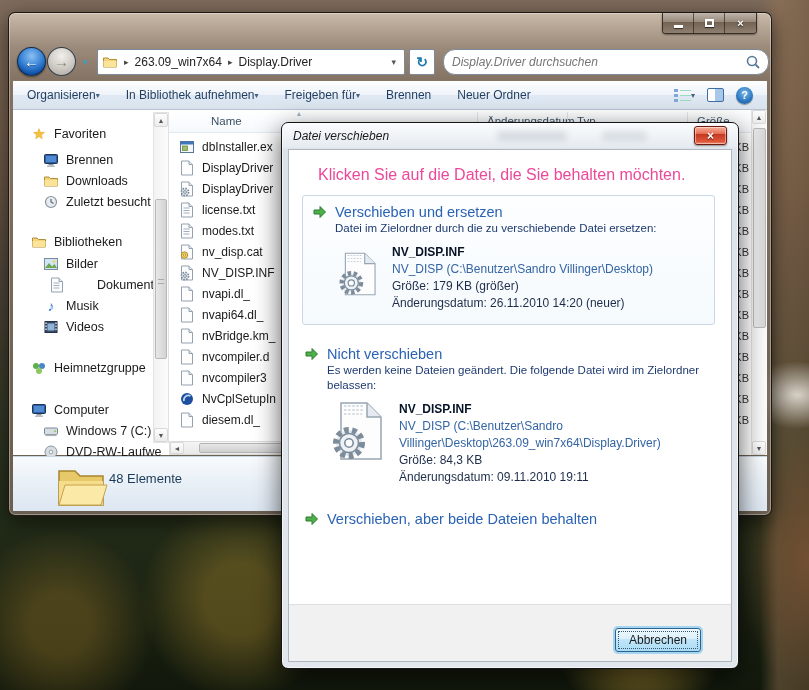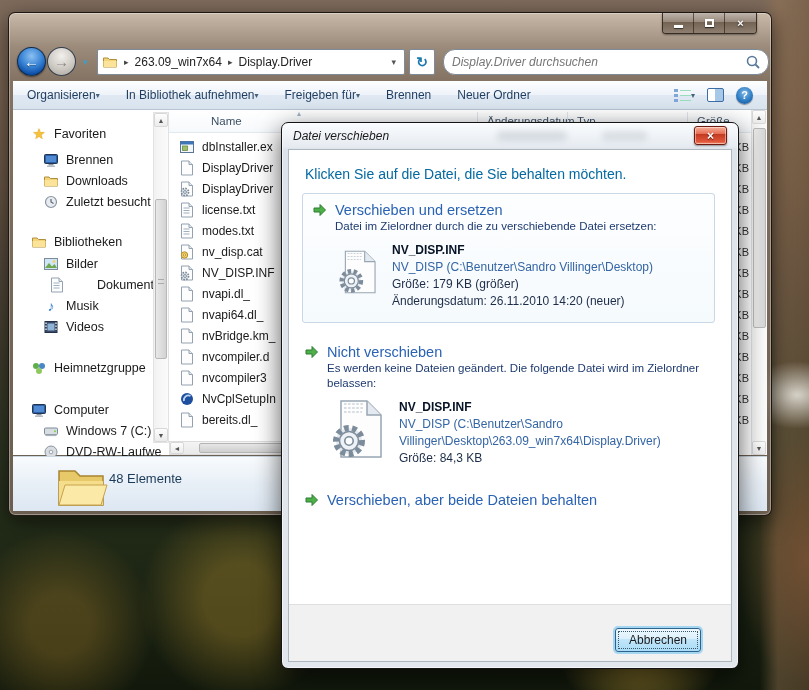--- a/index.html
+++ b/index.html
@@ -98,21 +98,21 @@
   }
   .dlg-titlebar { position:absolute; top:0; left:0; right:0; height:26px; }
   .dlg-title { position:absolute; left:11px; top:6px; font-size:12px; color:#1a1a1a;font-style:italic; }
   .dlg-close { position:absolute; top:3px; right:11px; width:33px; height:19px; border-radius:3px; border:1px solid #6e1a10;
     background:linear-gradient(180deg,#f5b09a 0%,#e56a50 42%,#c23a22 43%,#e0563a 85%,#f08a6a 100%);
     box-shadow: inset 0 0 0 1px rgba(255,255,255,0.45), 0 1px 2px rgba(0,0,0,0.4);
     color:#fff; font-size:12px; font-weight:bold; display:flex; align-items:center; justify-content:center; text-shadow:0 1px 1px rgba(0,0,0,0.6); }
   .dlg-content { position:absolute; top:26px; left:6px; right:6px; bottom:6px; background:#fff; border:1px solid #aeb6bf; }
   .dlg-body { position:absolute; top:0; left:0; right:0; bottom:57px; padding:12px 16px 0 16px; overflow:hidden; }
   .dlg-heading { font-size:15.5px; color:#1c3e91; line-height:1.5; width:414px; }
-  .dlg-subheading { margin-top:4px; font-size:14px; color:#0369a1; }
+  .dlg-subheading { margin-top:4px; font-size:16px; color:#ec4899;margin-left:13px; }
 
   .cmd-link { display:flex; align-items:center; gap:8px; }
   .cmd-label { font-size:14.5px; color:#2a62b4; }
   .cmd-desc { margin-left:22px; margin-top:1px; font-size:11.5px; color:#1e3a70; line-height:1.35; width:400px; }
   .opt-box { margin-top:11px; margin-left:-3px; border:1px solid #c9d7e6; border-radius:3px; background:linear-gradient(180deg,#fdfeff,#f5fafd); padding:8px 10px 12px 10px; }
   .fileinfo { display:flex; gap:14px; margin-left:22px; margin-top:7px; }
   .fi-text { font-size:12px; line-height:1.42; }
   .fi-name { font-weight:bold; color:#061326; }
   .fi-loc { color:#3465a4; width:312px; }
   .fi-meta { color:#1d2d49; }
@@ -517,21 +517,21 @@
             <svg class="ficon" viewBox="0 0 16 16">
               <use href="#g-ncpl"></use>
             </svg>
             <span>NvCplSetupIn</span>
             <span class="kb">KB</span>
           </div>
         <div class="frow">
             <svg class="ficon" viewBox="0 0 16 16">
               <use href="#g-page"></use>
             </svg>
-            <span>bereits.dl_</span>
+            <span>diesem.dl_</span>
             <span class="kb">KB</span>
           </div>
       </div>
 
       <div class="list-vscroll">
         <div class="scroll-btn" style="top:0; left:0;">
             <span>▲</span>
           </div>
         <div class="list-vthumb"></div>
         <div class="scroll-btn" style="bottom:0; top:auto; left:0;">
@@ -600,20 +600,21 @@
         </div>
         <div class="cmd-desc">Es werden keine Dateien geändert. Die folgende Datei wird im Zielordner belassen:</div>
         <div class="fileinfo">
           <svg width="58" height="60" viewBox="0 0 58 60">
               <use href="#g-gearpage-big"></use>
             </svg>
           <div class="fi-text">
             <div class="fi-name">NV_DISP.INF</div>
             <div class="fi-loc">NV_DISP (C:\Benutzer\Sandro Villinger\Desktop\263.09_win7x64\Display.Driver)</div>
             <div class="fi-meta">Größe: 84,3 KB</div>
+            <div class="fi-meta">Änderungsdatum: 09.11.2010 19:11</div>
           </div>
         </div>
       </div>
 
       <div class="block block3">
         <div class="cmd-link">
           <svg width="14" height="14" viewBox="0 0 14 14">
               <use href="#g-cmd-arrow"></use>
             </svg>
           <span class="cmd-label">Verschieben, aber beide Dateien behalten</span>

